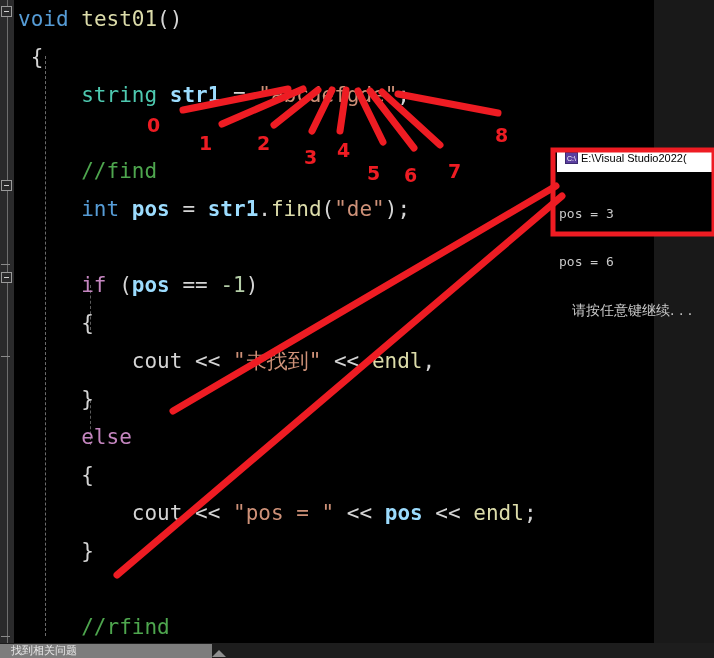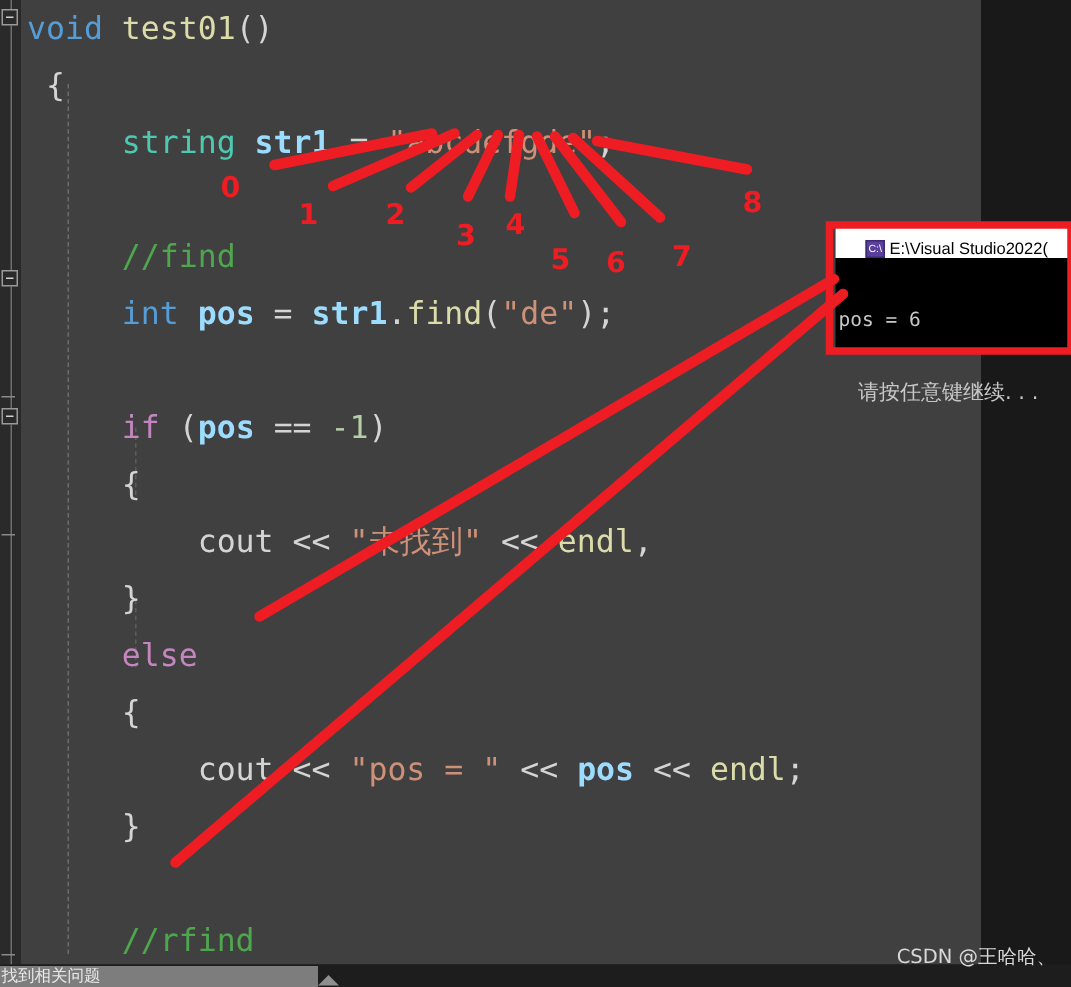--- a/index.html
+++ b/index.html
@@ -6,21 +6,21 @@
   body{
     width:714px;height:658px;overflow:hidden;
     background:#1f1f1f;
     font-family:"DejaVu Sans Mono","Liberation Mono",monospace;
   }
   #root{position:relative;width:714px;height:658px;overflow:hidden;background:#1e1e1e;}
 
   
   #editor{
     position:absolute;left:0;top:0;width:654px;height:643px;
-    background:#404040;
+    background:#000000;
   }
   .gutter-strip{
     position:absolute;left:0;top:0;width:14px;height:643px;
     background:#2a2a2b;
   }
   .gutter-line{
     position:absolute;left:7px;top:0;width:1px;height:643px;background:#6e6e6e;
   }
   .fold-box{
     position:absolute;width:11px;height:11px;border:1px solid #9a9a9a;
@@ -62,21 +62,21 @@
   .k-punct{color:#d4d4d4;}
 
   
   #console-window{
     position:absolute;left:557px;top:152px;width:157px;height:80px;
     background:#000;
   }
   #console-title{
     height:20px;background:#ffffff;color:#000;
     font-family:"Liberation Sans",sans-serif;font-size:11px;
-    display:flex;align-items:flex-end;gap:3px;padding-left:20px;
+    display:flex;align-items:flex-start;gap:3px;padding-left:8px;
     white-space:nowrap;overflow:hidden;
   }
   #console-icon{
     width:13px;height:12px;background:#5b3fa0;border:1px solid #3c2a70;
     box-sizing:border-box;display:flex;align-items:center;justify-content:center;
     color:#fff;font-size:7px;font-family:"Liberation Sans",sans-serif;flex:0 0 auto;
   }
   #console-body{
     color:#c8c8c8;font-family:"DejaVu Sans Mono",monospace;font-size:13px;
     line-height:16px;padding:2px 0 0 2px;white-space:pre;
@@ -93,21 +93,21 @@
   
   #bottom-strip{
     position:absolute;left:0;top:643px;width:714px;height:15px;background:#1d1d1d;
   }
   #taskbar-frag{
     position:absolute;left:0;top:644px;width:212px;height:14px;
     background:#7d7d7d;
   }
   #taskbar-frag span{
     display:block;color:#e8e8e8;font-family:"DejaVu Sans",sans-serif;font-size:11px;
-    line-height:13px;padding-left:1px;white-space:nowrap;overflow:hidden;
+    line-height:13px;padding-left:11px;white-space:nowrap;overflow:hidden;
   }
   #taskbar-arrow{
     position:absolute;left:212px;top:650px;width:0;height:0;
     border-left:7px solid transparent;border-right:7px solid transparent;
     border-bottom:7px solid #8f8f8f;
   }
   #watermark{
     position:absolute;right:10px;top:629px;
     color:#d8d8d8;font-family:"DejaVu Sans",sans-serif;font-size:13px;
     white-space:nowrap;
@@ -142,20 +142,21 @@
 
     <div class="code" id="code-block"><div class="line"><span class="k-type">void</span><span class="k-op"> </span><span class="k-fn">test01</span><span class="k-punct">()</span></div><div class="line"><span class="k-brace"> {</span></div><div class="line"><span class="k-op">     </span><span class="k-cls">string</span><span class="k-op"> </span><span class="k-var">str1</span><span class="k-op"> </span><span class="k-op">=</span><span class="k-op"> </span><span class="k-str">"abcdefgde"</span><span class="k-punct">;</span></div><div class="line">&nbsp;</div><div class="line"><span class="k-op">     </span><span class="k-cmt">//find</span></div><div class="line"><span class="k-op">     </span><span class="k-type">int</span><span class="k-op"> </span><span class="k-var">pos</span><span class="k-op"> </span><span class="k-op">=</span><span class="k-op"> </span><span class="k-var">str1</span><span class="k-punct">.</span><span class="k-fn">find</span><span class="k-punct">(</span><span class="k-str">"de"</span><span class="k-punct">)</span><span class="k-punct">;</span></div><div class="line">&nbsp;</div><div class="line"><span class="k-op">     </span><span class="k-ctl">if</span><span class="k-op"> </span><span class="k-punct">(</span><span class="k-var">pos</span><span class="k-op"> </span><span class="k-op">==</span><span class="k-op"> </span><span class="k-num">-1</span><span class="k-punct">)</span></div><div class="line"><span class="k-brace">     {</span></div><div class="line"><span class="k-op">         </span><span class="k-std">cout</span><span class="k-op"> </span><span class="k-op">&lt;&lt;</span><span class="k-op"> </span><span class="k-str">"未找到"</span><span class="k-op"> </span><span class="k-op">&lt;&lt;</span><span class="k-op"> </span><span class="k-endl">endl</span><span class="k-punct">,</span></div><div class="line"><span class="k-brace">     }</span></div><div class="line"><span class="k-op">     </span><span class="k-ctl">else</span></div><div class="line"><span class="k-brace">     {</span></div><div class="line"><span class="k-op">         </span><span class="k-std">cout</span><span class="k-op"> </span><span class="k-op">&lt;&lt;</span><span class="k-op"> </span><span class="k-str">"pos = "</span><span class="k-op"> </span><span class="k-op">&lt;&lt;</span><span class="k-op"> </span><span class="k-var">pos</span><span class="k-op"> </span><span class="k-op">&lt;&lt;</span><span class="k-op"> </span><span class="k-endl">endl</span><span class="k-punct">;</span></div><div class="line"><span class="k-brace">     }</span></div><div class="line">&nbsp;</div><div class="line"><span class="k-op">     </span><span class="k-cmt">//rfind</span></div><div class="line"><span class="k-op">     </span><span class="k-var">pos</span><span class="k-op"> </span><span class="k-op">=</span><span class="k-op"> </span><span class="k-var">str1</span><span class="k-punct">.</span><span class="k-fn">rfind</span><span class="k-punct">(</span><span class="k-str">"de"</span><span class="k-punct">)</span><span class="k-punct">;</span></div></div>
   </div>
 
   <div id="console-window">
     <div id="console-title">
       <div id="console-icon">C:\</div>
       <span>E:\Visual Studio2022(</span>
     </div>
     <div id="console-body">
+      <div>pos = 3</div>
       <div>pos = 6</div>
       <div class="cn">请按任意键继续. . .</div>
     </div>
   </div>
 
   <svg id="annotations" viewBox="0 0 714 658" width="714" height="658">
     <g stroke="#ee1c23" stroke-width="7" stroke-linecap="round" fill="none">
       <line x1="288" y1="89" x2="183" y2="110"></line>
       <line x1="303" y1="89" x2="222" y2="124"></line>
       <line x1="318" y1="90" x2="274" y2="125"></line>
@@ -183,15 +184,14 @@
       <div class="idx-label" style="left: 404px; top: 166px; color: rgb(238, 28, 35);">6</div>
       <div class="idx-label" style="left: 448px; top: 162px; color: rgb(238, 28, 35);">7</div>
       <div class="idx-label" style="left: 495px; top: 126px; color: rgb(238, 28, 35);">8</div>
     </div>
 
   <div id="bottom-strip"></div>
   <div id="taskbar-frag">
     <span>找到相关问题</span>
   </div>
   <div id="taskbar-arrow"></div>
-  <div id="watermark">CSDN @王哈哈、</div>
 
 </div>
 
 </body></html>

